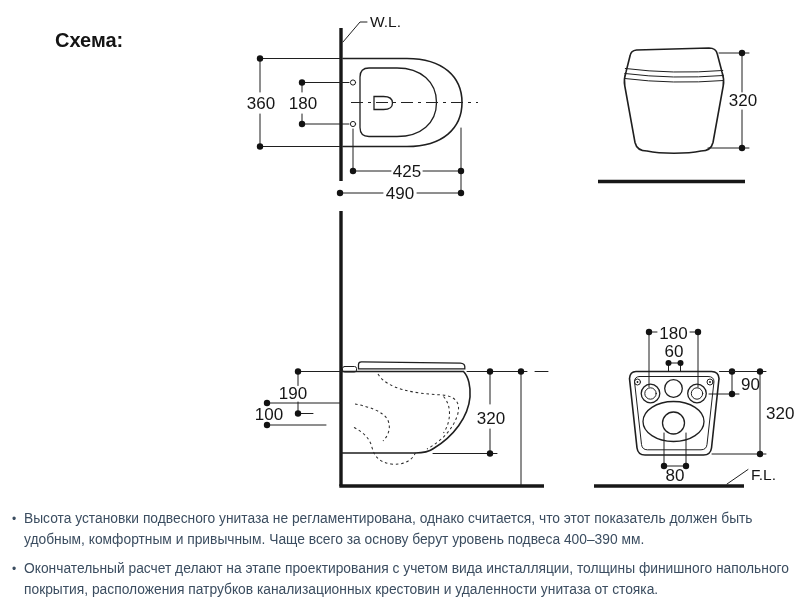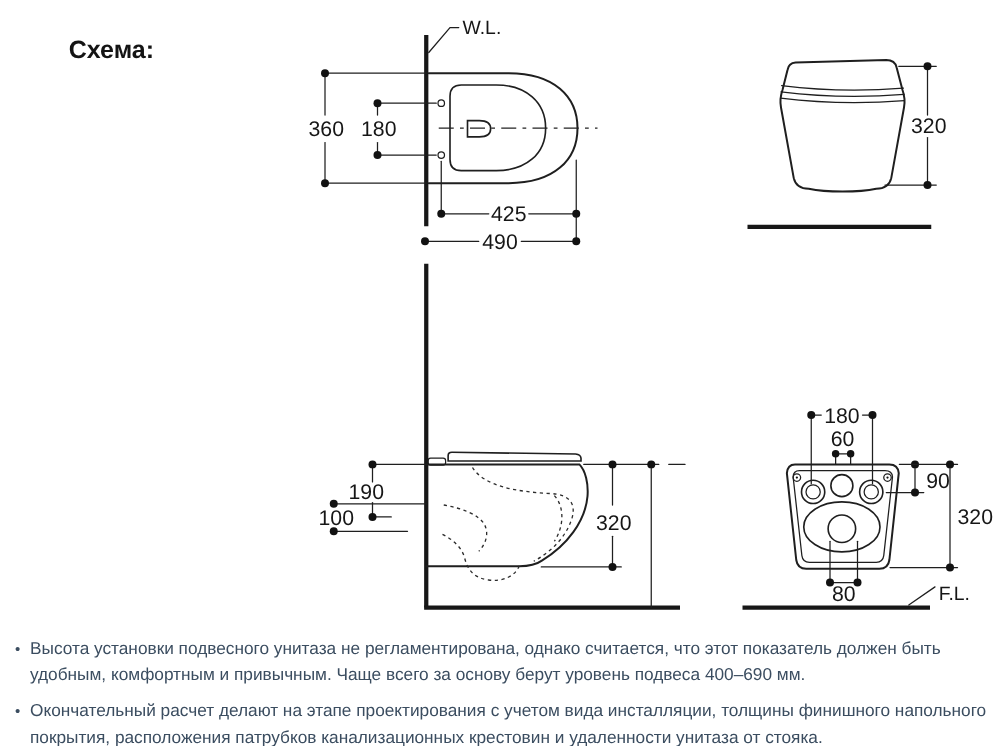--- a/index.html
+++ b/index.html
@@ -187,19 +187,19 @@
 
     <line class="ln thin" x1="727" y1="484" x2="748" y2="469.5"></line>
     <text class="lbl" x="751" y="480">F.L.</text>
     <line class="thk" x1="594" y1="486" x2="744" y2="486"></line>
   </g>
 </svg>
 
 <div class="notes">
   <div class="note">
     <span class="marker">•</span>
-    <p>Высота установки подвесного унитаза не регламентирована, однако считается, что этот показатель должен быть удобным, комфортным и привычным. Чаще всего за основу берут уровень подвеса 400–690 мм.</p>
+    <p>Высота установки подвесного унитаза не регламентирована, однако считается, что этот показатель должен быть удобным, комфортным и привычным. Чаще всего за основу берут уровень подвеса 400–390 мм.</p>
   </div>
   <div class="note">
     <span class="marker">•</span>
     <p>Окончательный расчет делают на этапе проектирования с учетом вида инсталляции, толщины финишного напольного покрытия, расположения патрубков канализационных крестовин и удаленности унитаза от стояка.</p>
   </div>
 </div>
 
 </body></html>

